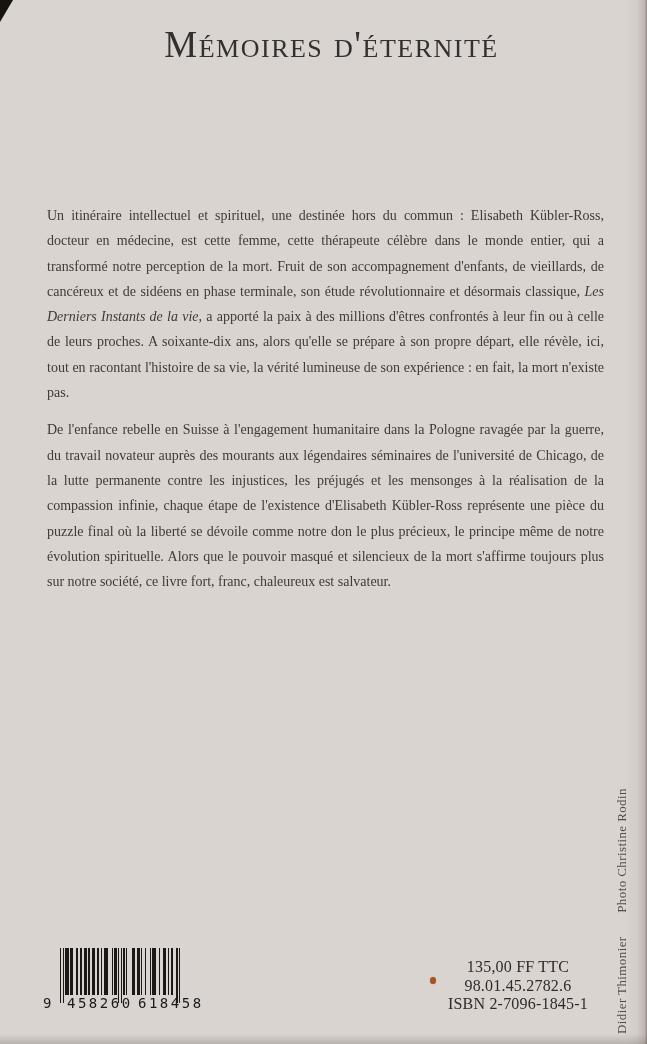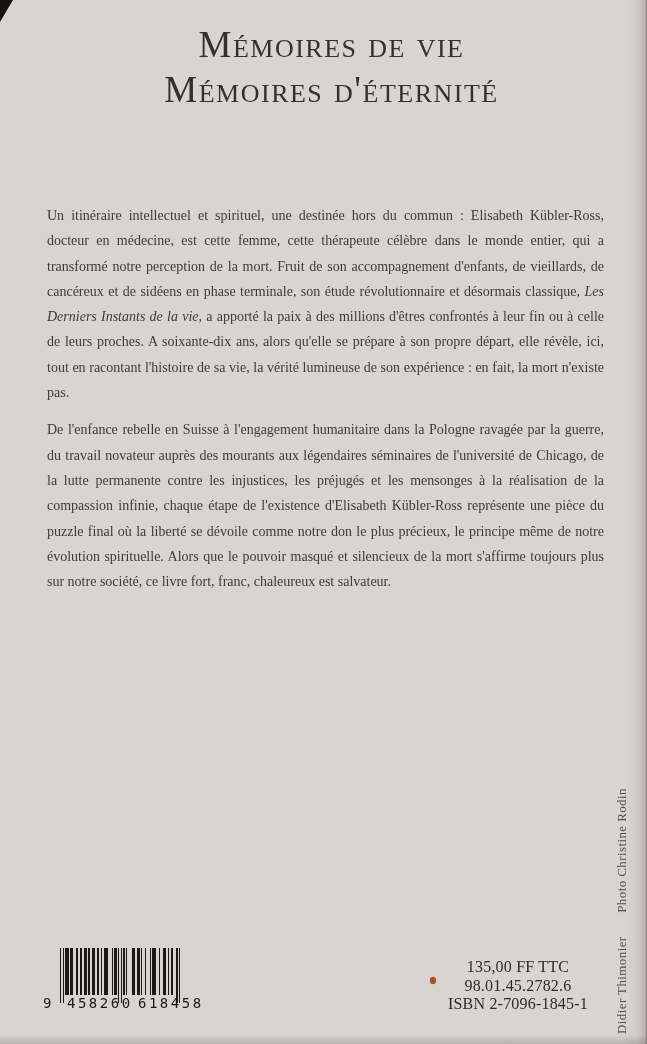--- a/index.html
+++ b/index.html
@@ -80,21 +80,20 @@
   }
 </style>
 </head>
 <body>
 
 <div class="page">
 
   <div class="corner-mark"></div>
 
   <div class="title-block">
-    <div class="title-line">Mémoires de vie</div>
     <div class="title-line">Mémoires d'éternité</div>
   </div>
 
   <div class="body-text">
     <p><span>Un itinéraire intellectuel et spirituel, une destinée hors du commun : Elisabeth Kübler-Ross, docteur en médecine, est cette femme, cette thérapeute célèbre dans le monde entier, qui a transformé notre perception de la mort. Fruit de son accompagnement d'enfants, de vieillards, de cancéreux et de sidéens en phase terminale, son étude révolutionnaire et désormais classique, </span><span class="ital">Les Derniers Instants de la vie</span><span>, a apporté la paix à des millions d'êtres confrontés à leur fin ou à celle de leurs proches. A soixante-dix ans, alors qu'elle se prépare à son propre départ, elle révèle, ici, tout en racontant l'histoire de sa vie, la vérité lumineuse de son expérience : en fait, la mort n'existe pas.</span></p>
     <p><span>De l'enfance rebelle en Suisse à l'engagement humanitaire dans la Pologne ravagée par la guerre, du travail novateur auprès des mourants aux légendaires séminaires de l'université de Chicago, de la lutte permanente contre les injustices, les préjugés et les mensonges à la réalisation de la compassion infinie, chaque étape de l'existence d'Elisabeth Kübler-Ross représente une pièce du puzzle final où la liberté se dévoile comme notre don le plus précieux, le principe même de notre évolution spirituelle. Alors que le pouvoir masqué et silencieux de la mort s'affirme toujours plus sur notre société, ce livre fort, franc, chaleureux est salvateur.</span></p>
   </div>
 
   <div class="credits">
     <span class="design-credit">Didier Thimonier</span>

